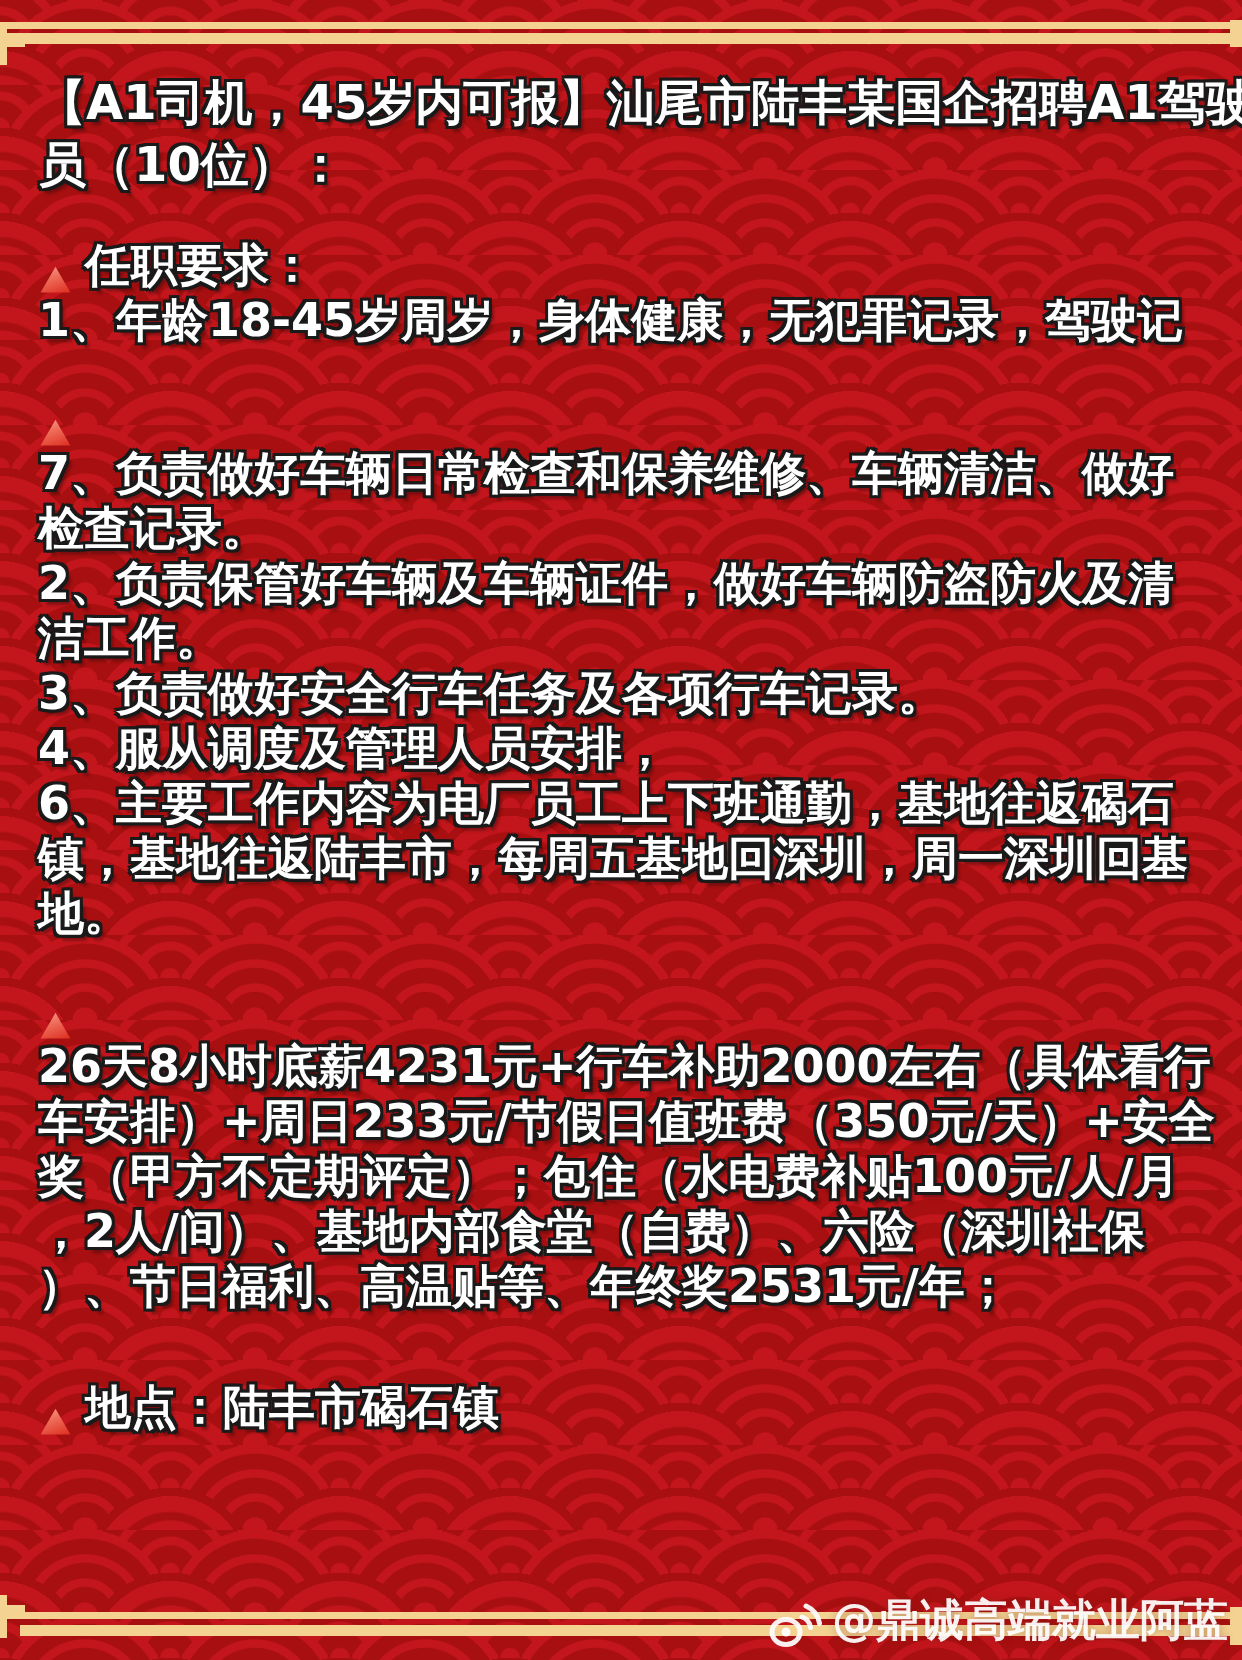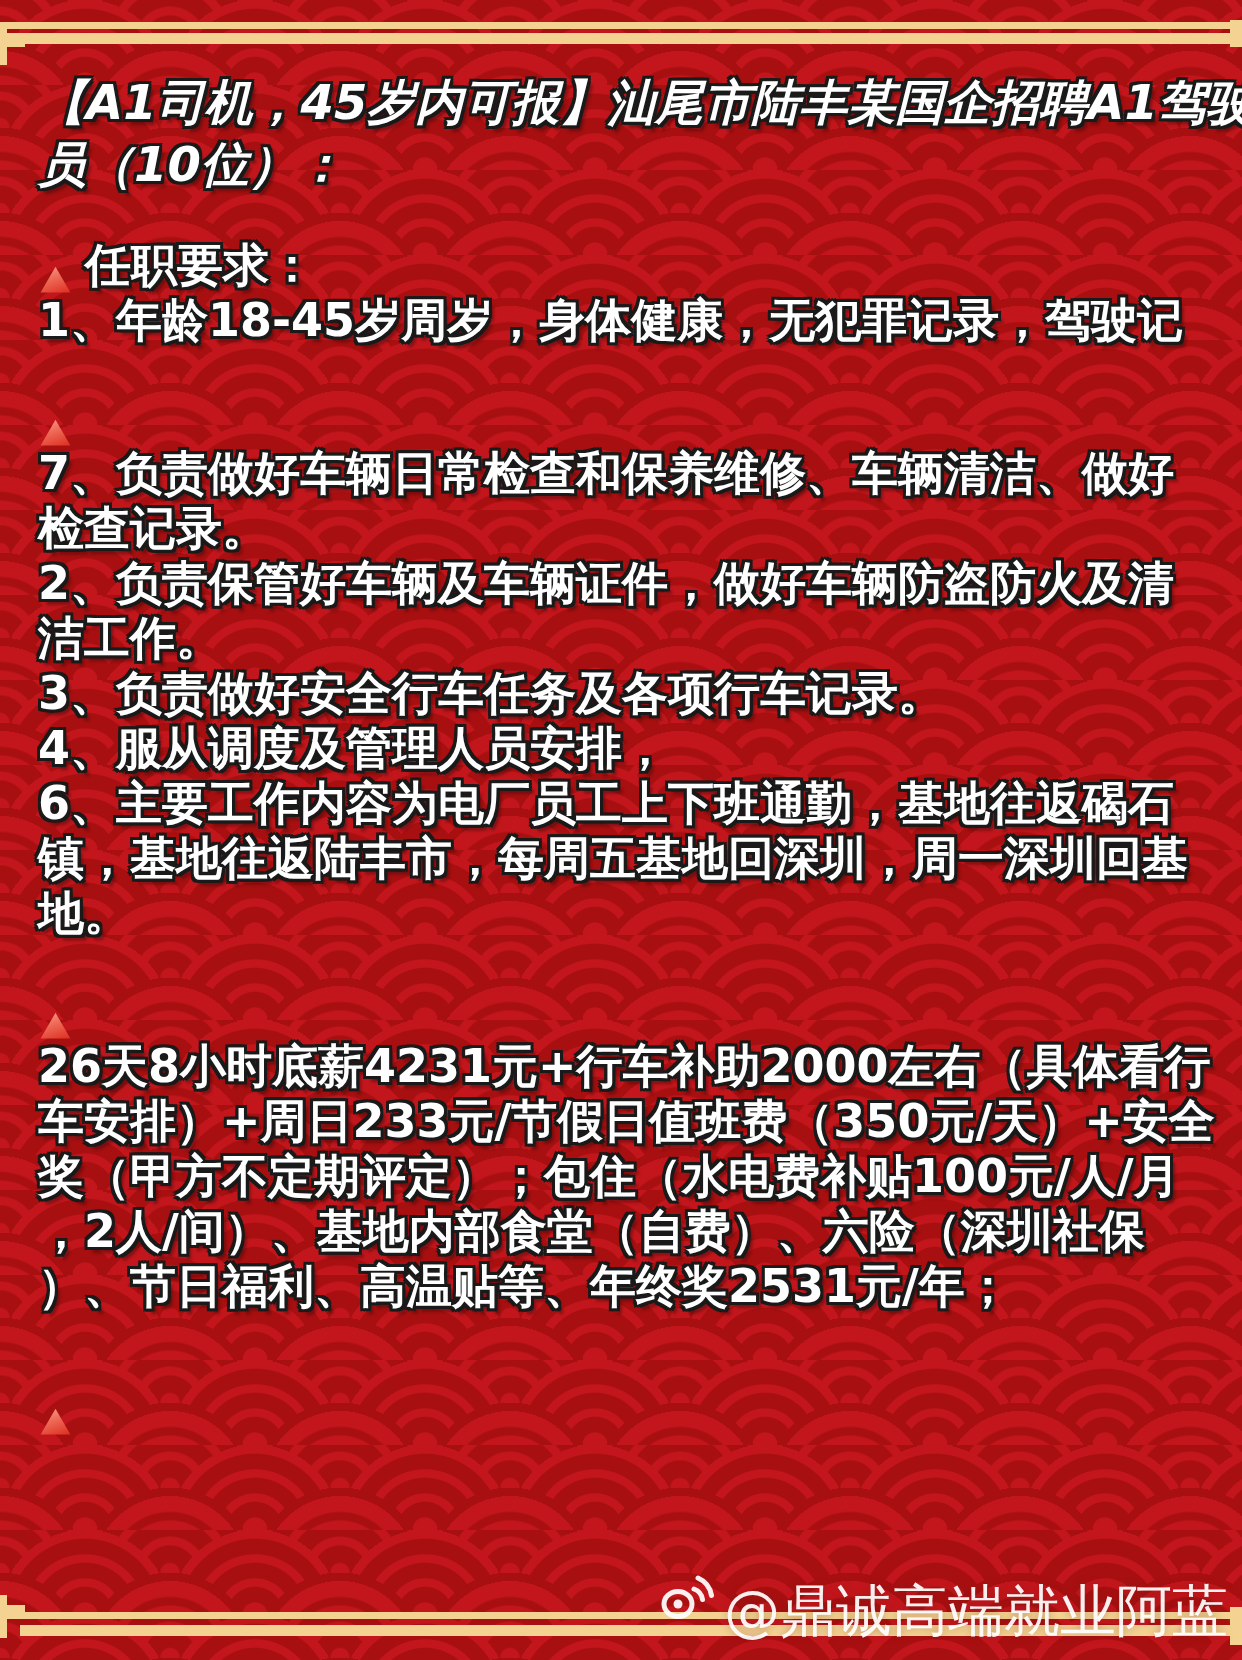--- a/index.html
+++ b/index.html
@@ -33,35 +33,35 @@
   
   .content{position:absolute;left:38px;top:71px;right:0;}
   .outl{
     color:#ffffff;font-weight:bold;white-space:nowrap;
     text-shadow:
       -3px 0 #1a1a1a, 3px 0 #1a1a1a, 0 -3px #1a1a1a, 0 3px #1a1a1a,
       -2px -2px #1a1a1a, 2px -2px #1a1a1a, -2px 2px #1a1a1a, 2px 2px #1a1a1a,
       -3px -3px #1a1a1a, 3px -3px #1a1a1a, -3px 3px #1a1a1a, 3px 3px #1a1a1a,
       5px 6px 3px rgba(50,10,10,0.45);
   }
-  .title-line{font-size:48px;line-height:62px;font-style:italic;}
+  .title-line{font-size:48px;line-height:62px;}
   .section{margin-top:43px;}
   .section.loc{margin-top:66px;}
   .heading-row{display:flex;align-items:flex-end;height:55px;}
   .tri{
     width:31px;height:27px;margin:4px 14px 0 2px;flex:0 0 auto;
     clip-path:polygon(50% 3%, 2% 98%, 98% 98%);
     background:linear-gradient(160deg,#f9a390 0%,#ee6a57 45%,#dd2c1e 100%);
   }
   .heading-text,.body-line{font-size:46px;line-height:55px;}
   
   .watermark{
     position:absolute;right:14px;bottom:10px;
-    display:flex;align-items:flex-start;gap:10px;
-    color:rgba(255,255,255,0.93);font-weight:normal;font-size:56px;
+    display:flex;align-items:flex-end;gap:10px;
+    color:rgba(255,255,255,0.93);font-weight:bold;font-size:44px;
     text-shadow:0 0 8px rgba(100,30,20,0.35);
     white-space:nowrap;
   }
   .weibo-svg{width:56px;height:48px;opacity:0.93;flex:0 0 auto;}
 </style>
 </head>
 <body>
 
 <div class="poster">
 
@@ -113,20 +113,21 @@
       <div class="outl body-line">26天8小时底薪4231元+行车补助2000左右（具体看行</div>
       <div class="outl body-line">车安排）+周日233元/节假日值班费（350元/天）+安全</div>
       <div class="outl body-line">奖（甲方不定期评定）；包住（水电费补贴100元/人/月</div>
       <div class="outl body-line">，2人/间）、基地内部食堂（自费）、六险（深圳社保</div>
       <div class="outl body-line">）、节日福利、高温贴等、年终奖2531元/年；</div>
     </div>
 
     <div class="section loc">
       <div class="heading-row">
         <span class="tri"></span>
+        <span class="outl heading-text">地点：陆丰市碣石镇</span>
       </div>
     </div>
 
   </div>
 
   <div class="watermark">
     <svg class="weibo-svg" viewBox="0 0 56 48">
       <ellipse cx="20" cy="30" rx="14" ry="12.5" fill="none" stroke="#ffffff" stroke-width="5"></ellipse>
       <circle cx="20" cy="30" r="4.5" fill="#ffffff"></circle>
       <path d="M36 15 a 13 13 0 0 1 8.5 10.5" fill="none" stroke="#ffffff" stroke-width="5" stroke-linecap="round"></path>

